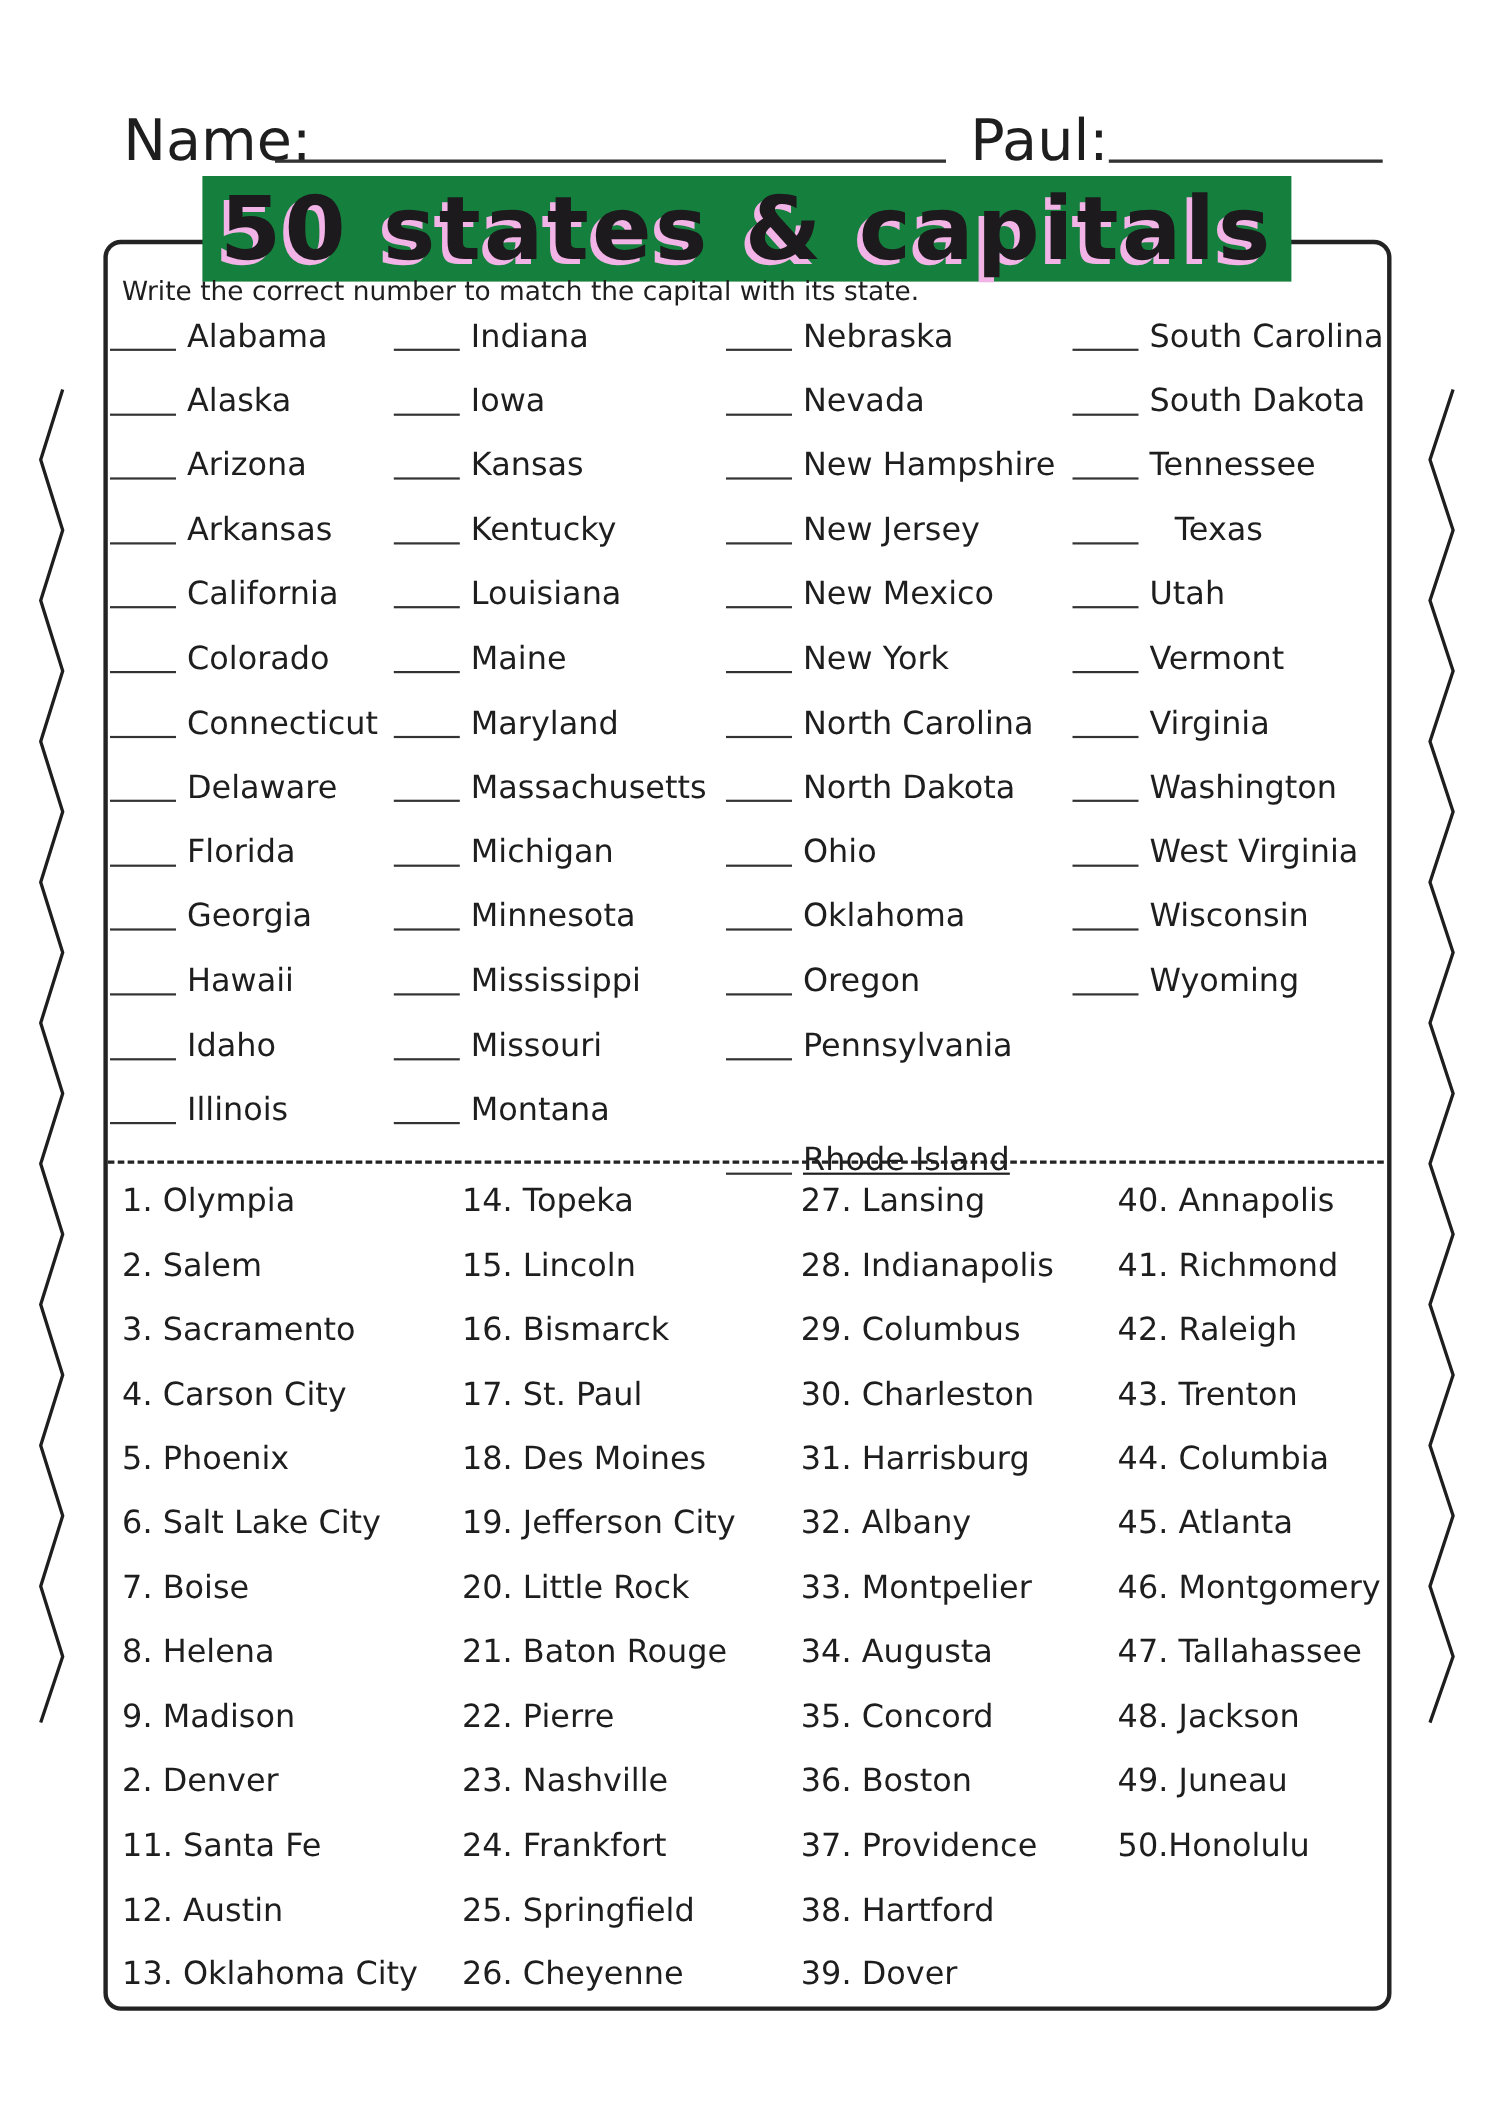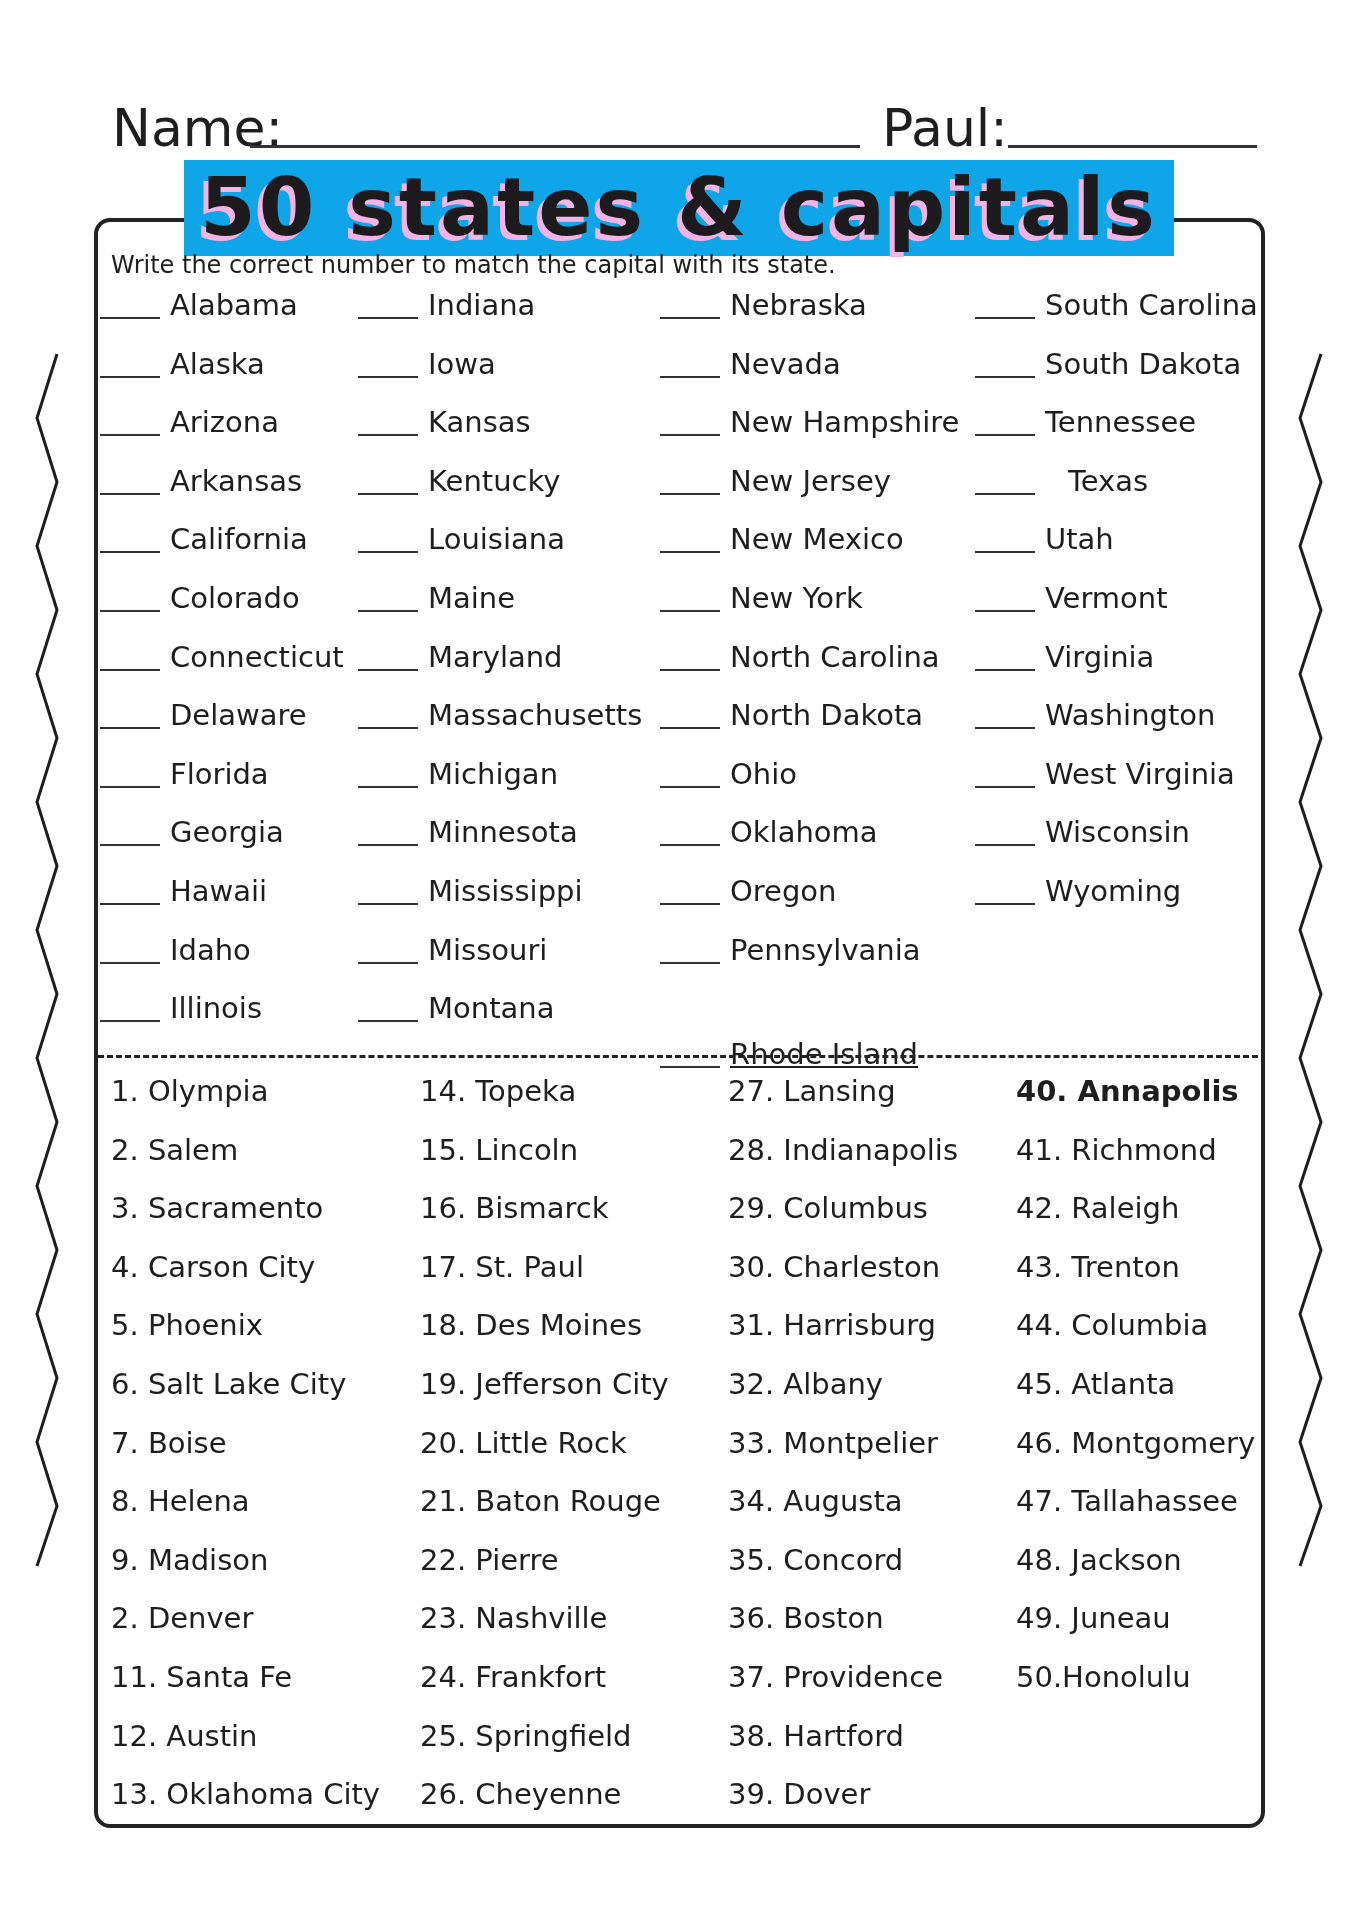--- a/index.html
+++ b/index.html
@@ -4,21 +4,21 @@
 <style>
   html, body { margin:0; padding:0; background:#ffffff; }
   body { width:1358px; height:1920px; position:relative; overflow:hidden;
          font-family:"DejaVu Sans", "Liberation Sans", sans-serif; color:#1e1e1e; }
   .abs { position:absolute; }
   .hdr-label { font-size:52px; line-height:48px; top:104px; letter-spacing:0px; }
   .hdr-line { height:0; border-top:3px solid #333; top:145px; }
   #title { top:160px; left:0; width:1358px; text-align:center; pointer-events:none; }
   #title span { display:inline-block; font-family:"DejaVu Sans", sans-serif; font-weight:bold;
     font-size:80px; line-height:96px; color:#1c1a1c; letter-spacing:3px;
-    text-shadow:-5px 5px 0 #f2b3e6; background:#0ea5e9; padding:0 16px; }
+    text-shadow:-5px 5px 0 #f2b3e6; background:#15803d; padding:0 16px; }
   #box { left:94px; top:218px; width:1163px; height:1602px; border:4px solid #232323;
          border-radius:16px; box-sizing:content-box; }
   #box-top-gap { left:202px; top:210px; width:960px; height:16px; background:#fff; }
   #instructions { left:111px; top:250px; font-size:24px; line-height:30px; }
   .state { position:absolute; height:40px; display:flex; align-items:flex-end; }
   .blank { display:inline-block; width:60px; height:0; border-bottom:2.5px solid #333; margin-right:10px; margin-bottom:4px; }
   .state-label { font-size:29px; line-height:36px; white-space:nowrap; }
   .cap { position:absolute; font-size:29px; line-height:36px; white-space:nowrap; }
   #divider { left:98px; top:1055px; width:1160px; height:0; border-top:3px dashed #232323; }
   svg.zig { position:absolute; top:0; left:0; }
@@ -283,21 +283,21 @@
     <div class="cap" style="left: 728px; top: 1248.8px;">30. Charleston</div>
     <div class="cap" style="left: 728px; top: 1307.4px;">31. Harrisburg</div>
     <div class="cap" style="left: 728px; top: 1366px;">32. Albany</div>
     <div class="cap" style="left: 728px; top: 1424.6px;">33. Montpelier</div>
     <div class="cap" style="left: 728px; top: 1483.2px;">34. Augusta</div>
     <div class="cap" style="left: 728px; top: 1541.8px;">35. Concord</div>
     <div class="cap" style="left: 728px; top: 1600.4px;">36. Boston</div>
     <div class="cap" style="left: 728px; top: 1659px;">37. Providence</div>
     <div class="cap" style="left: 728px; top: 1717.6px;">38. Hartford</div>
     <div class="cap" style="left: 728px; top: 1776.2px;">39. Dover</div>
-    <div class="cap" style="left: 1016px; top: 1073px; font-weight: bold;">40. Annapolis</div>
+    <div class="cap" style="left: 1016px; top: 1073px;">40. Annapolis</div>
     <div class="cap" style="left: 1016px; top: 1131.6px;">41. Richmond</div>
     <div class="cap" style="left: 1016px; top: 1190.2px;">42. Raleigh</div>
     <div class="cap" style="left: 1016px; top: 1248.8px;">43. Trenton</div>
     <div class="cap" style="left: 1016px; top: 1307.4px;">44. Columbia</div>
     <div class="cap" style="left: 1016px; top: 1366px;">45. Atlanta</div>
     <div class="cap" style="left: 1016px; top: 1424.6px;">46. Montgomery</div>
     <div class="cap" style="left: 1016px; top: 1483.2px;">47. Tallahassee</div>
     <div class="cap" style="left: 1016px; top: 1541.8px;">48. Jackson</div>
     <div class="cap" style="left: 1016px; top: 1600.4px;">49. Juneau</div>
     <div class="cap" style="left: 1016px; top: 1659px;">50.Honolulu</div>

